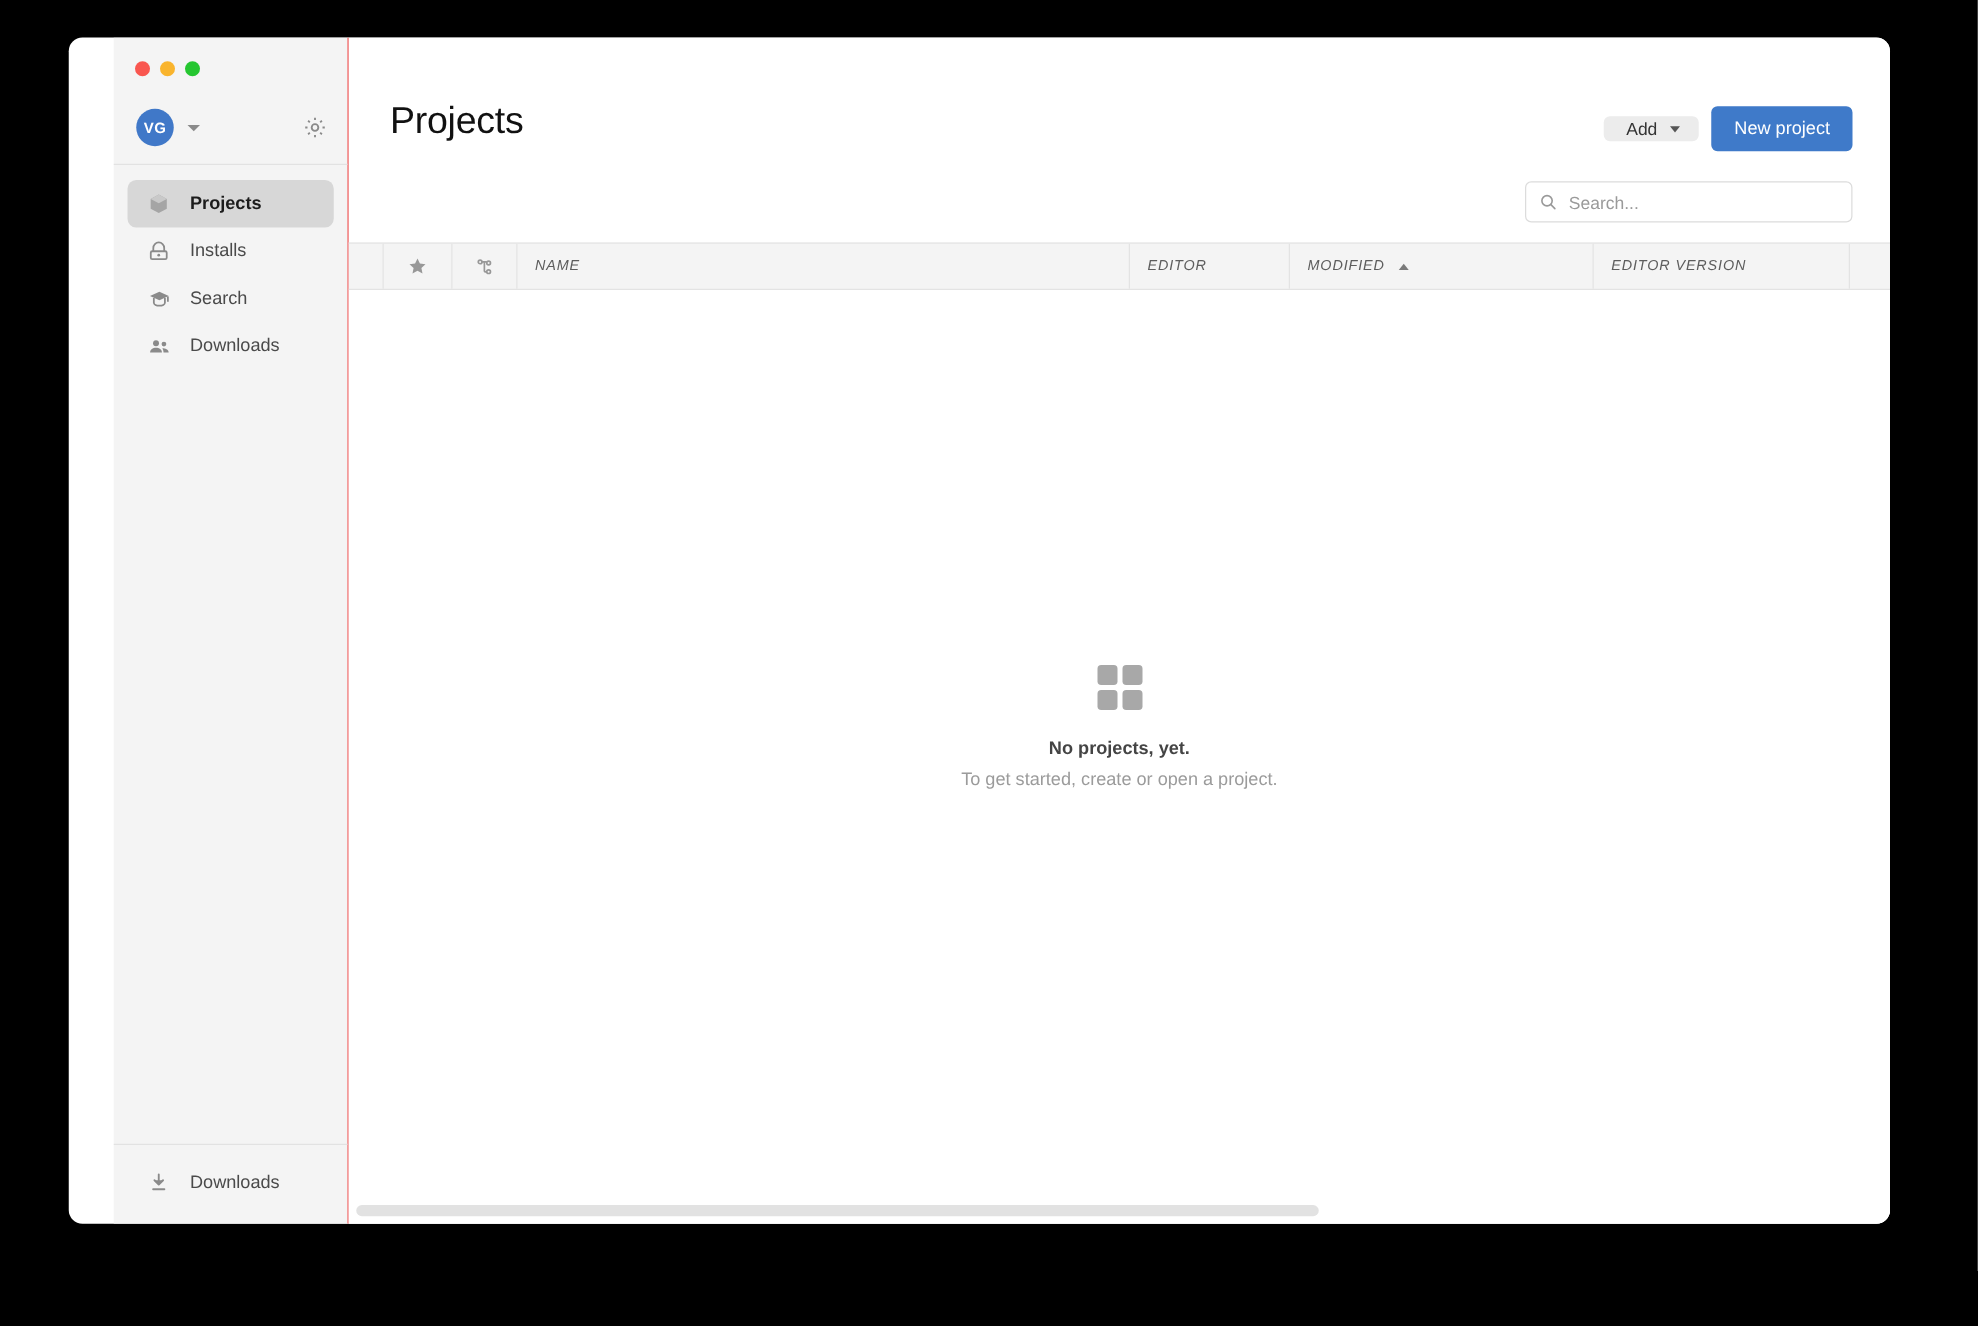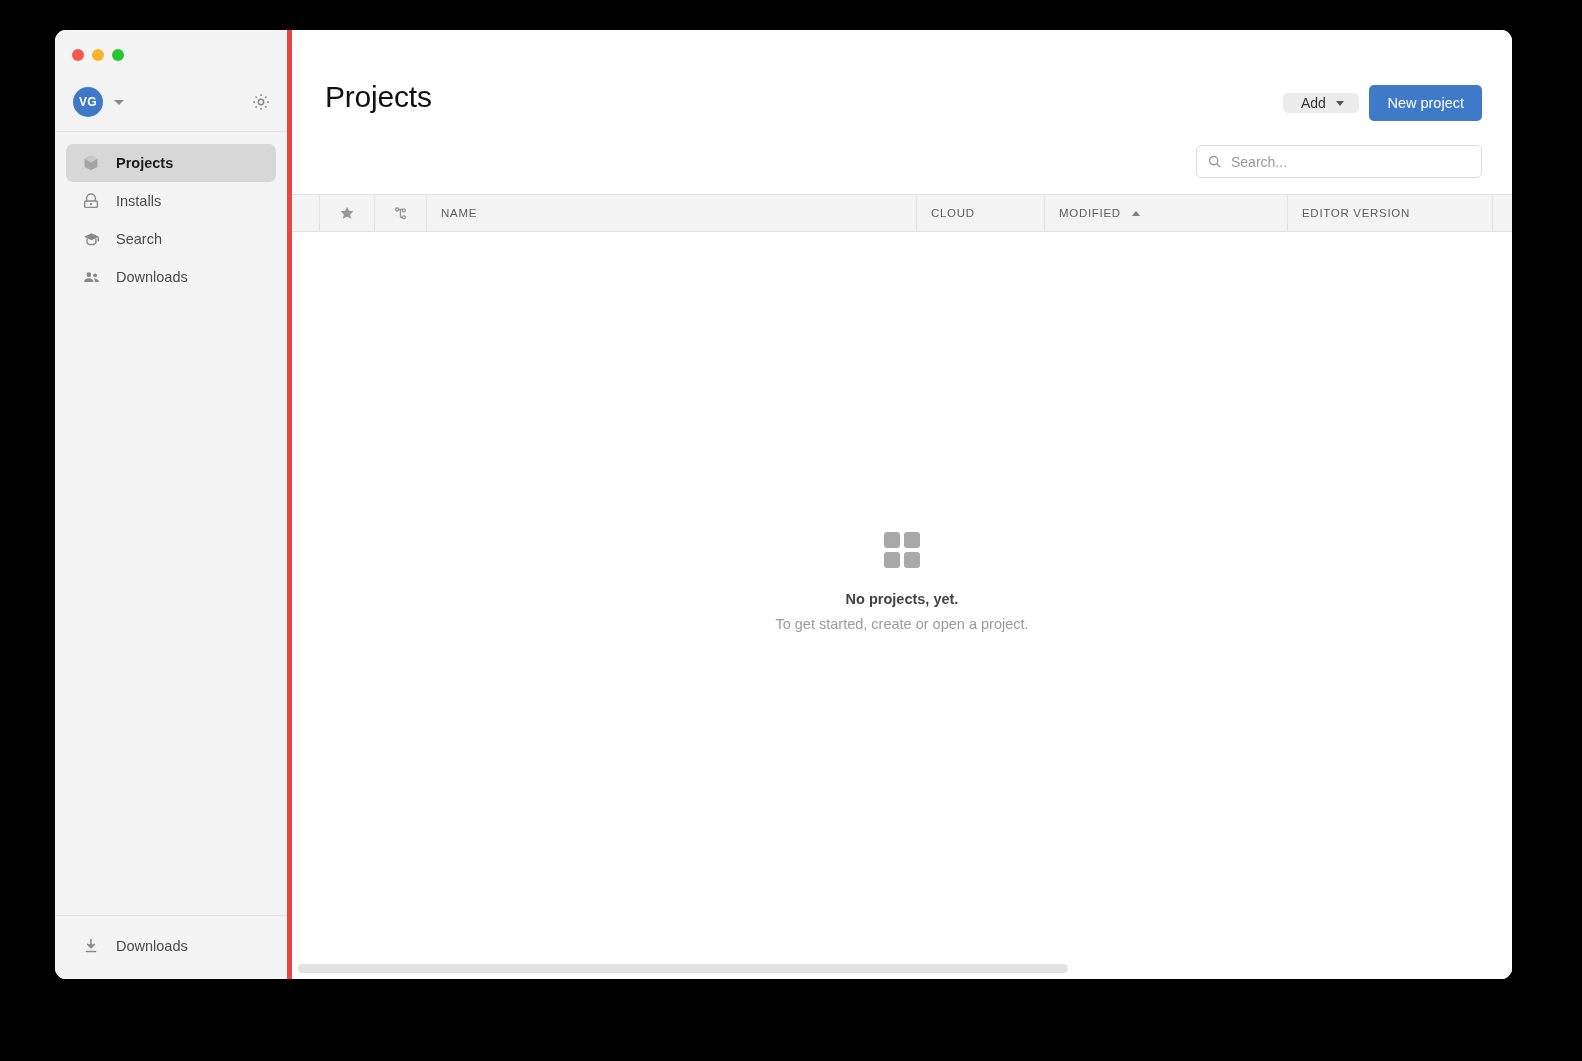--- a/index.html
+++ b/index.html
@@ -16,27 +16,28 @@
     left: 55px; top: 30px;
     width: 1457px; height: 949px;
     background: #ffffff;
     border-radius: 11px;
     overflow: hidden;
     display: flex;
   }
 
   
   #sidebar {
-    width: 237px;
+    width: 188px;
     height: 100%;
     background: #f4f4f4;
-    border-right: 5px solid #ef4444;
+    border-right: 1px solid #ef4444;
     display: flex;
     flex-direction: column;
     position: relative;
+    margin-left: 36px;
   }
 
   .traffic-lights {
     display: flex;
     gap: 8px;
     padding: 19px 0 0 17px;
   }
   .tl { width: 12px; height: 12px; border-radius: 50%; }
   .tl-close { background: #f9564f; }
   .tl-min   { background: #f9b42d; }
@@ -165,21 +166,21 @@
     font-size: 14.5px;
   }
 
   .search-row {
     flex: 0 0 auto;
     display: flex;
     justify-content: flex-end;
     padding: 0 30px 16px 0;
   }
   #search-box {
-    width: 286px;
+    width: 262px;
     height: 33px;
     border: 1px solid #dcdcdc;
     border-radius: 5px;
     background: #ffffff;
     display: flex;
     align-items: center;
     padding: 0 10px;
     gap: 9px;
   }
   #search-input {
@@ -204,20 +205,21 @@
   }
   .th {
     display: flex;
     align-items: center;
     font-size: 11.5px;
     letter-spacing: 0.7px;
     color: #5d5d5d;
     border-right: 1px solid #e3e3e3;
     padding-left: 14px;
     flex: 0 0 auto;
+    font-style: italic;
   }
   .th.center { justify-content: center; padding-left: 0; }
   .th-spacer { width: 28px; }
   .th-star   { width: 55px; }
   .th-vcs    { width: 52px; }
   .th-name   { width: 490px; }
   .th-cloud  { width: 128px; }
   .th-modified { width: 243px; gap: 11px; }
   .th-editor { width: 205px; }
   .th-end    { flex: 1 1 auto; border-right: none; }
@@ -422,21 +424,21 @@
           <svg width="17" height="17" viewBox="0 0 24 24" fill="none" stroke="#989898" stroke-width="1.9">
             <circle cx="7.2" cy="6.4" r="2.1"></circle>
             <circle cx="16.8" cy="7.6" r="2.1"></circle>
             <circle cx="16.8" cy="17.4" r="2.1"></circle>
             <path d="M9.3 6.4h5.4M12 7.4v9.2c0 .6.4 1 1 1h1.7"></path>
           </svg>
         </span>
       </div>
 
       <div class="th th-name">NAME</div>
-      <div class="th th-cloud">CLOUD</div>
+      <div class="th th-cloud">EDITOR</div>
 
       <div class="th th-modified">
         <span>MODIFIED</span>
         <span class="caret-up-sort"></span>
       </div>
 
       <div class="th th-editor">EDITOR VERSION</div>
       <div class="th th-end"></div>
     </div>
 

